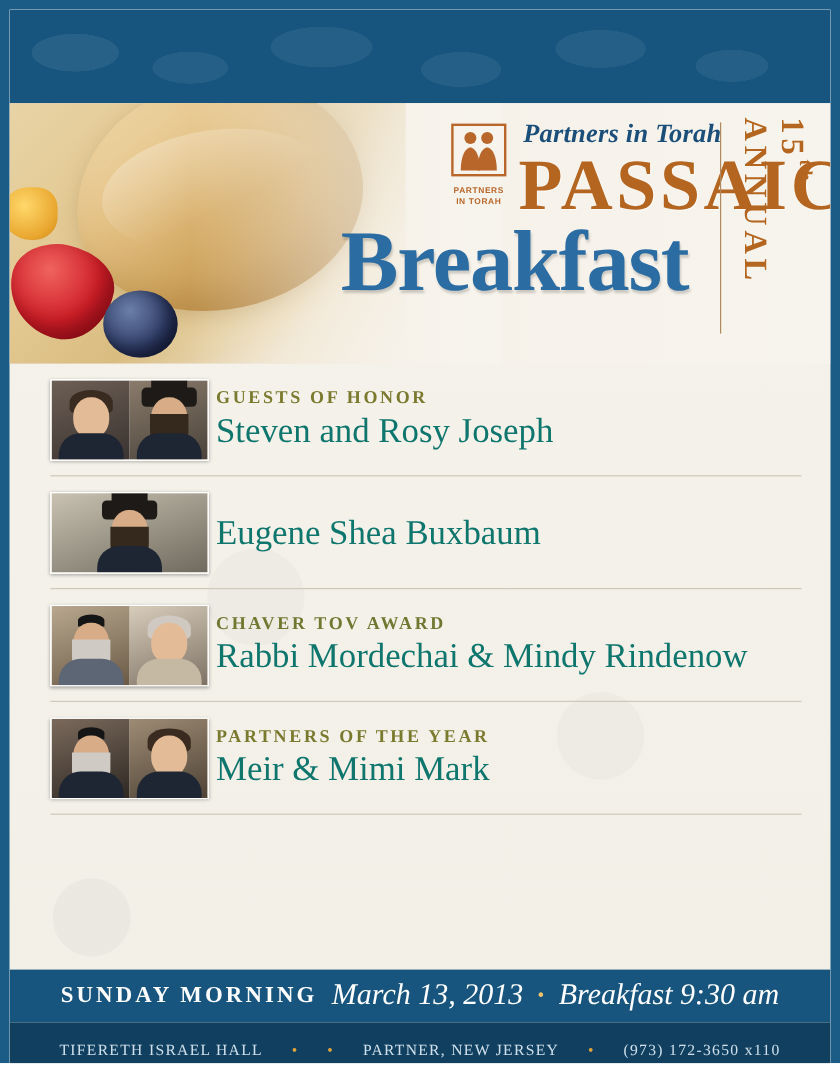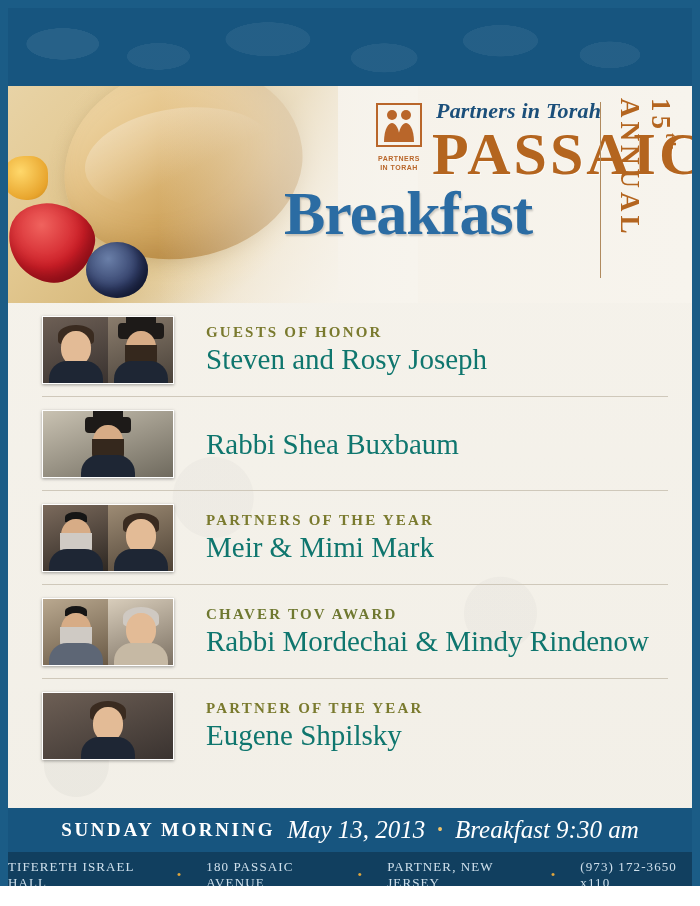--- a/index.html
+++ b/index.html
@@ -173,21 +173,21 @@
     font-weight: bold;
     letter-spacing: 3px;
     color: #b4651f;
     line-height: 1;
     text-shadow: 1px 1px 0 rgba(255,255,255,0.6);
   }
   .breakfast {
     position: absolute;
     left: 276px; top: 96px;
     font-family: "Liberation Serif", serif;
-    font-size: 62px;
+    font-size: 72px;
     font-weight: bold;
     color: #2b6ca3;
     letter-spacing: -1px;
     line-height: 1;
     text-shadow: 1px 2px 2px rgba(0,0,0,0.18);
   }
   .rule-vert {
     position: absolute;
     left: 592px; top: 16px;
     width: 1px; height: 176px;
@@ -304,21 +304,21 @@
     bottom: 0;
     transform: translateX(-50%);
     width: 54px; height: 22px;
     border-radius: 18px 18px 0 0;
     background: #1e2634;
   }
   .body.light { background: #5d6675; }
   .body.cream { background: #c6b9a4; }
 
   .htext {
-    margin-left: 32px;
+    margin-left: 6px;
   }
   .award {
     font-family: "Liberation Serif", serif;
     font-size: 15px;
     font-weight: bold;
     letter-spacing: 2.2px;
     color: #7a7a2e;
     text-transform: uppercase;
     line-height: 1.1;
   }
@@ -457,21 +457,42 @@
       <div class="honoree">
         <div class="photo single">
           <div class="half bgC">
             <div class="hair hat"></div>
             <div class="face dark"></div>
             <div class="beard dark"></div>
             <div class="body"></div>
           </div>
         </div>
         <div class="htext">
-          <div class="name">Rabbi Shea Buxbaum</div>
+          <div class="name">Eugene Shea Buxbaum</div>
+        </div>
+        <div class="divider"></div>
+      </div>
+
+      <div class="honoree">
+        <div class="photo">
+          <div class="half bgD">
+            <div class="hair kipa"></div>
+            <div class="face dark"></div>
+            <div class="beard"></div>
+            <div class="body light"></div>
+          </div>
+          <div class="half bgF">
+            <div class="hair grey"></div>
+            <div class="face"></div>
+            <div class="body cream"></div>
+          </div>
+        </div>
+        <div class="htext">
+          <div class="award olive2">CHAVER TOV AWARD</div>
+          <div class="name">Rabbi Mordechai &amp; Mindy Rindenow</div>
         </div>
         <div class="divider"></div>
       </div>
 
       <div class="honoree">
         <div class="photo">
           <div class="half bgG">
             <div class="hair kipa"></div>
             <div class="face dark"></div>
             <div class="beard"></div>
@@ -483,68 +504,33 @@
             <div class="body"></div>
           </div>
         </div>
         <div class="htext">
           <div class="award">PARTNERS OF THE YEAR</div>
           <div class="name">Meir &amp; Mimi Mark</div>
         </div>
         <div class="divider"></div>
       </div>
 
-      <div class="honoree">
-        <div class="photo">
-          <div class="half bgD">
-            <div class="hair kipa"></div>
-            <div class="face dark"></div>
-            <div class="beard"></div>
-            <div class="body light"></div>
-          </div>
-          <div class="half bgF">
-            <div class="hair grey"></div>
-            <div class="face"></div>
-            <div class="body cream"></div>
-          </div>
-        </div>
-        <div class="htext">
-          <div class="award olive2">CHAVER TOV AWARD</div>
-          <div class="name">Rabbi Mordechai &amp; Mindy Rindenow</div>
-        </div>
-        <div class="divider"></div>
-      </div>
-
-      <div class="honoree">
-        <div class="photo single">
-          <div class="half bgA">
-            <div class="hair"></div>
-            <div class="face"></div>
-            <div class="body"></div>
-          </div>
-        </div>
-        <div class="htext">
-          <div class="award">PARTNER OF THE YEAR</div>
-          <div class="name">Eugene Shpilsky</div>
-        </div>
-      </div>
 
     </div>
 
     <div class="band-date">
       <span class="sunday">SUNDAY MORNING</span>
-      <span class="dateline">May 13, 2013</span>
+      <span class="dateline">March 13, 2013</span>
       <span class="dot">•</span>
       <span class="dateline">Breakfast 9:30 am</span>
     </div>
 
     <div class="band-venue">
       <span>TIFERETH ISRAEL HALL</span>
       <span class="dot">•</span>
-      <span>180 PASSAIC AVENUE</span>
       <span class="dot">•</span>
       <span>PARTNER, NEW JERSEY</span>
       <span class="dot">•</span>
       <span>(973) 172-3650 x110</span>
     </div>
 
   </div>
 </div>
 
 </body></html>

